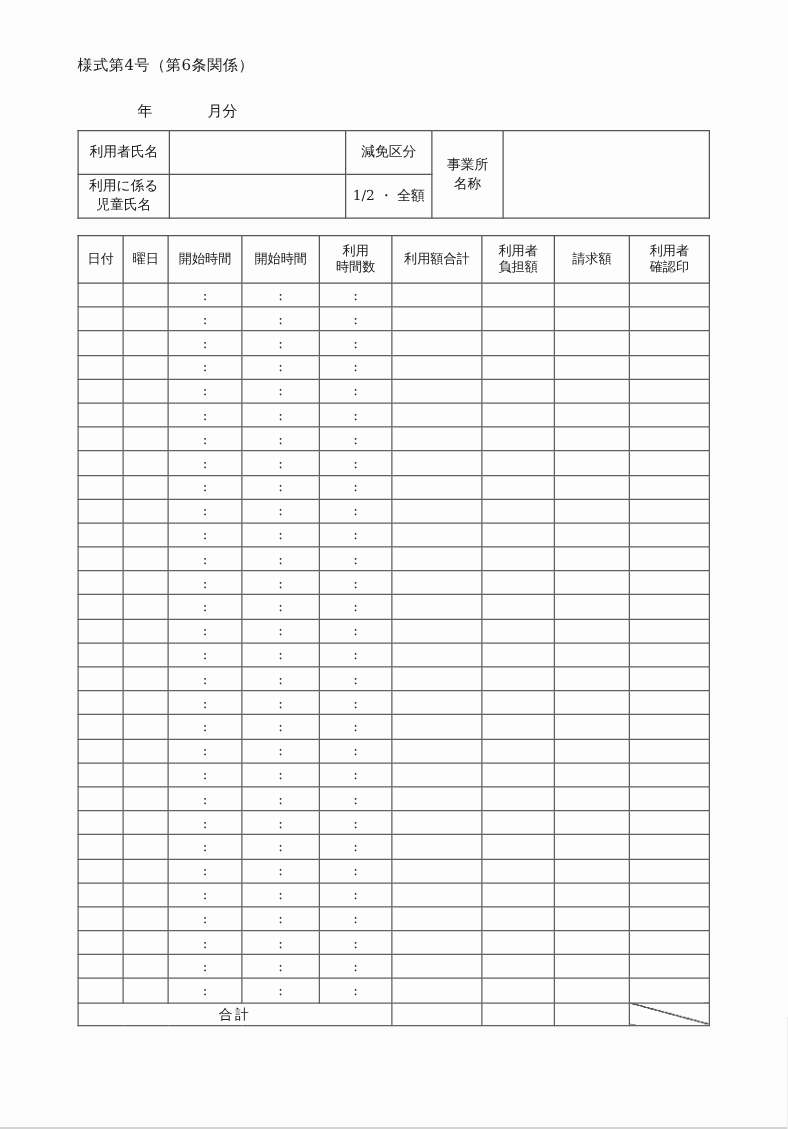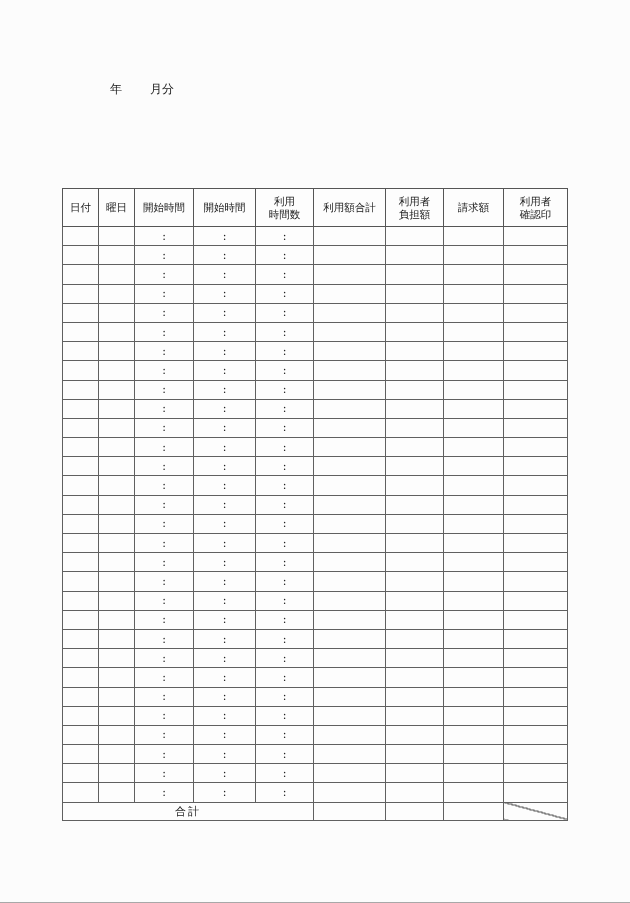--- a/index.html
+++ b/index.html
@@ -21,21 +21,21 @@
   }
   .title-line {
     position: absolute;
     left: 0;
     top: 81px;
     width: 100%;
     height: 16px;
     font-size: 12px;
   }
   .title-line .year { position: absolute; left: 110px; }
-  .title-line .month { position: absolute; left: 150px; }
+  .title-line .month { position: absolute; left: 166px; }
   .title-line .doc-title { position: absolute; left: 225px; letter-spacing: 0.2px; }
 
   table {
     border-collapse: collapse;
     table-layout: fixed;
     position: absolute;
     left: 62px;
     background: #fdfdfd;
   }
   table, td, th {
@@ -87,26 +87,52 @@
     width: 100%;
     height: 1px;
     background: #a8a8a8;
   }
 </style>
 </head>
 <body>
 
 <div class="page">
 
+  <div class="form-label">様式第4号（第6条関係）</div>
 
   <div class="title-line">
     <span class="year">年</span>
     <span class="month">月分</span>
   </div>
 
+  <table class="info-table">
+    <colgroup>
+      <col style="width:73px">
+        <col style="width:141px">
+        <col style="width:69px">
+        <col style="width:57px">
+        <col style="width:165px">
+    </colgroup>
+    <tbody>
+      <tr>
+        <td>利用者氏名</td>
+        <td></td>
+        <td>減免区分</td>
+        <td rowspan="2">事業所
+名称</td>
+        <td rowspan="2"></td>
+      </tr>
+      <tr>
+        <td>利用に係る
+児童氏名</td>
+        <td></td>
+        <td>1/2 ・ 全額</td>
+      </tr>
+    </tbody>
+  </table>
 
   <table class="record-table">
     <colgroup>
       <col style="width:36px">
         <col style="width:36px">
         <col style="width:59px">
         <col style="width:62px">
         <col style="width:58px">
         <col style="width:72px">
         <col style="width:58px">

